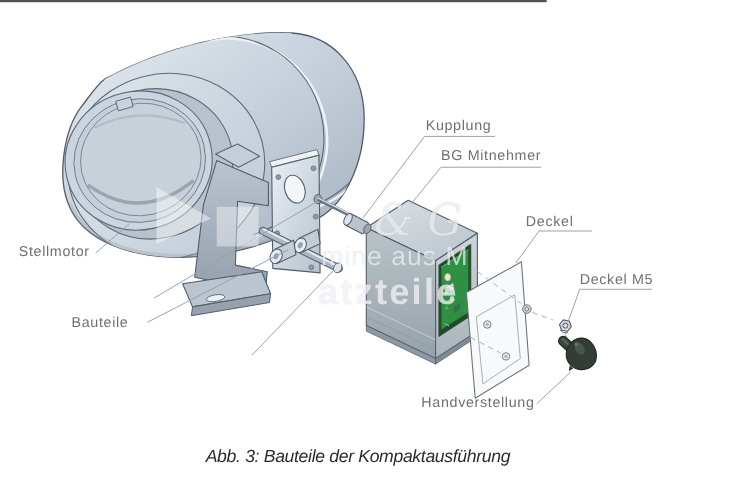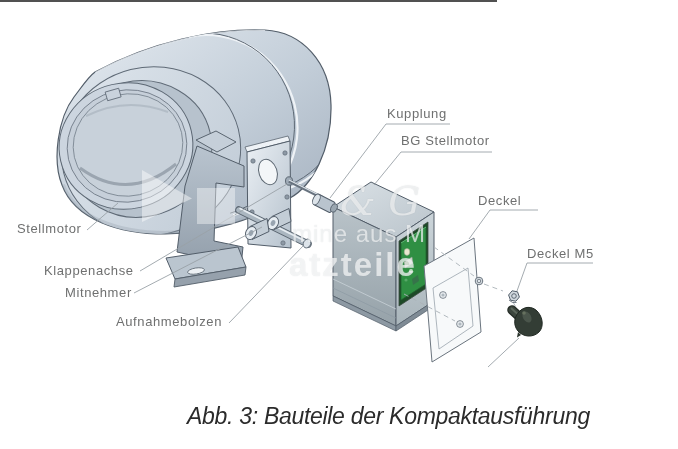--- a/index.html
+++ b/index.html
@@ -17,21 +17,21 @@
     line-height:14px;
     letter-spacing:0.6px;
     color:#6f7070;
     white-space:nowrap;
     z-index:30;
     text-align:right;
   }
   .caption{
     position:absolute;
     left:187px;top:403px;
-    font-size:23px;
+    font-size:16px;
     line-height:26px;
     font-style:italic;
     letter-spacing:-0.3px;
     color:#2b2b2b;
     white-space:nowrap;
     z-index:30;
   }
   .wm{position:absolute;z-index:20;pointer-events:none;white-space:nowrap;}
   .wm-script{
     left:340px;top:178px;
@@ -247,25 +247,24 @@
   </g>
 </svg>
 
 <div class="wm wm-logo-triangle"></div>
 <div class="wm wm-logo-square"></div>
 <span class="wm wm-script">&amp; G</span>
 <span class="wm wm-text2">atzteile</span>
 <span class="wm wm-text1">mine aus M</span>
 
 <span class="part-label" style="left:17px;top:222px">Stellmotor</span>
-<span class="part-label" style="left:44px;top:264px">Klappenachse</span>
-<span class="part-label" style="left:65px;top:286px">Mitnehmer</span>
-<span class="part-label" style="left:116px;top:315px">Aufnahmebolzen</span>
+<span class="part-label" style="left:65px;top:286px">Bauteile</span>
 <span class="part-label" style="left:387px;top:107px">Kupplung</span>
-<span class="part-label" style="left:401px;top:134px">BG Stellmotor</span>
+<span class="part-label" style="left:401px;top:134px">BG Mitnehmer</span>
 <span class="part-label" style="left:478px;top:194px">Deckel</span>
 <span class="part-label" style="left:527px;top:247px">Deckel M5</span>
+<span class="part-label" style="left:383px;top:359px">Handverstellung</span>
 
 <div class="caption">Abb. 3: Bauteile der Kompaktausführung</div>
 
 <div class="scan-line"></div>
 
 </div>
 
 </body></html>

